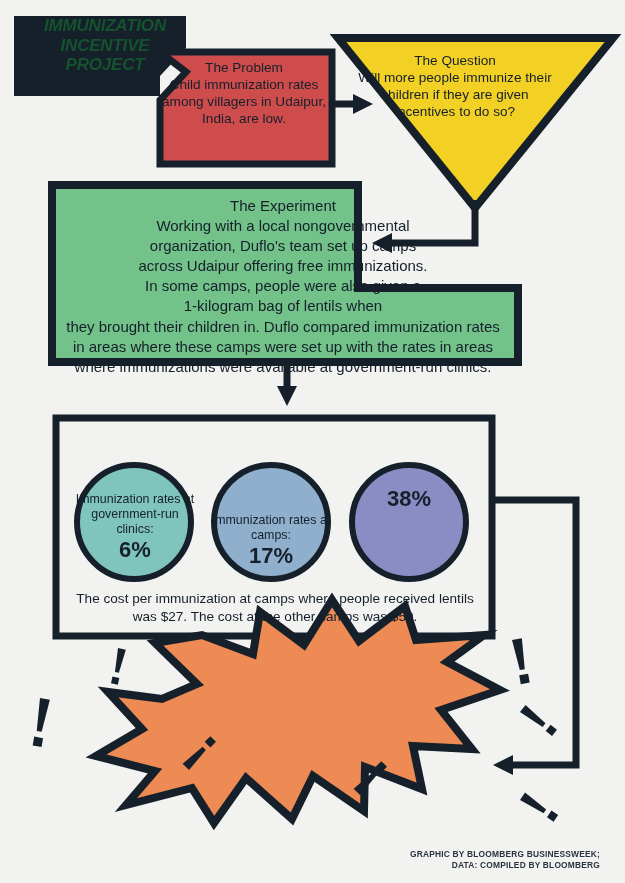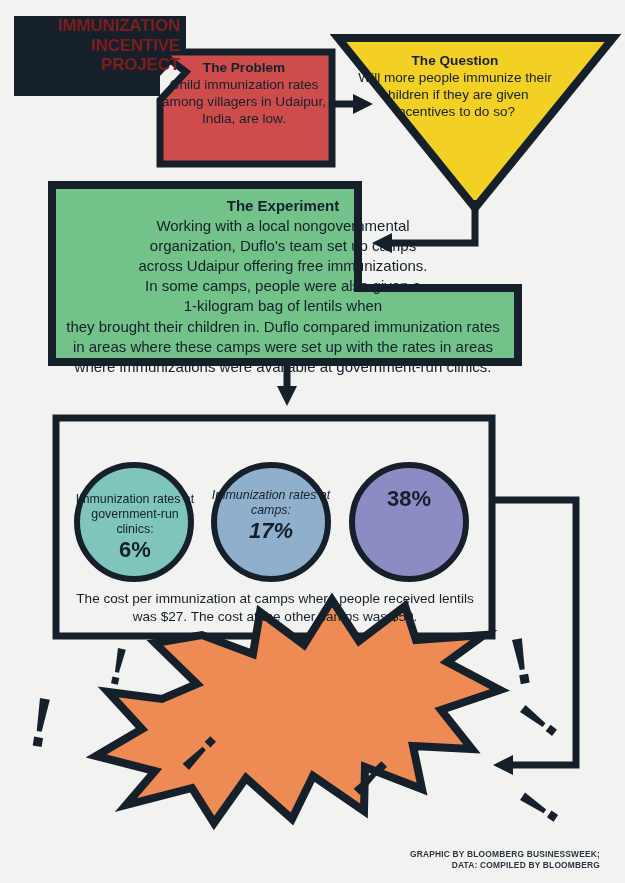--- a/index.html
+++ b/index.html
@@ -21,32 +21,33 @@
     left: 0; top: 0;
     width: 625px;
     height: 883px;
   }
   .txt {
     position: absolute;
     text-align: center;
     line-height: 1.18;
     color: #15202b;
   }
-  .hdr { font-weight: bold; }
+  .hdr { font-weight: normal; }
 
   
   #title-text {
     left: 30px; top: 16px;
     width: 150px;
-    text-align: right;
-    color: #7f1d1d;
+    text-align: center;
+    color: #14532d;
     font-weight: bold;
     font-size: 17px;
     line-height: 1.16;
     letter-spacing: -0.2px;
+    font-style: italic;
   }
 
   
   #problem-block {
     left: 160px; top: 60px;
     width: 168px;
     font-size: 13.6px;
     line-height: 1.25;
   }
 
@@ -83,21 +84,21 @@
     line-height: 1.2;
   }
   .circle-label .pct {
     display: block;
     font-size: 22px;
     font-weight: bold;
     line-height: 1.12;
     margin-top: 1px;
   }
   #circle-1-label { left: 75px; top: 492px; width: 120px; }
-  #circle-2-label { left: 210px; top: 488px; width: 122px; font-style: italic; }
+  #circle-2-label { left: 210px; top: 513px; width: 122px; }
   #circle-3-label { left: 342px; top: 486px; width: 134px; }
 
   #results-note {
     left: 70px; top: 590px;
     width: 410px;
     font-size: 13.6px;
     line-height: 1.35;
   }
 
   

